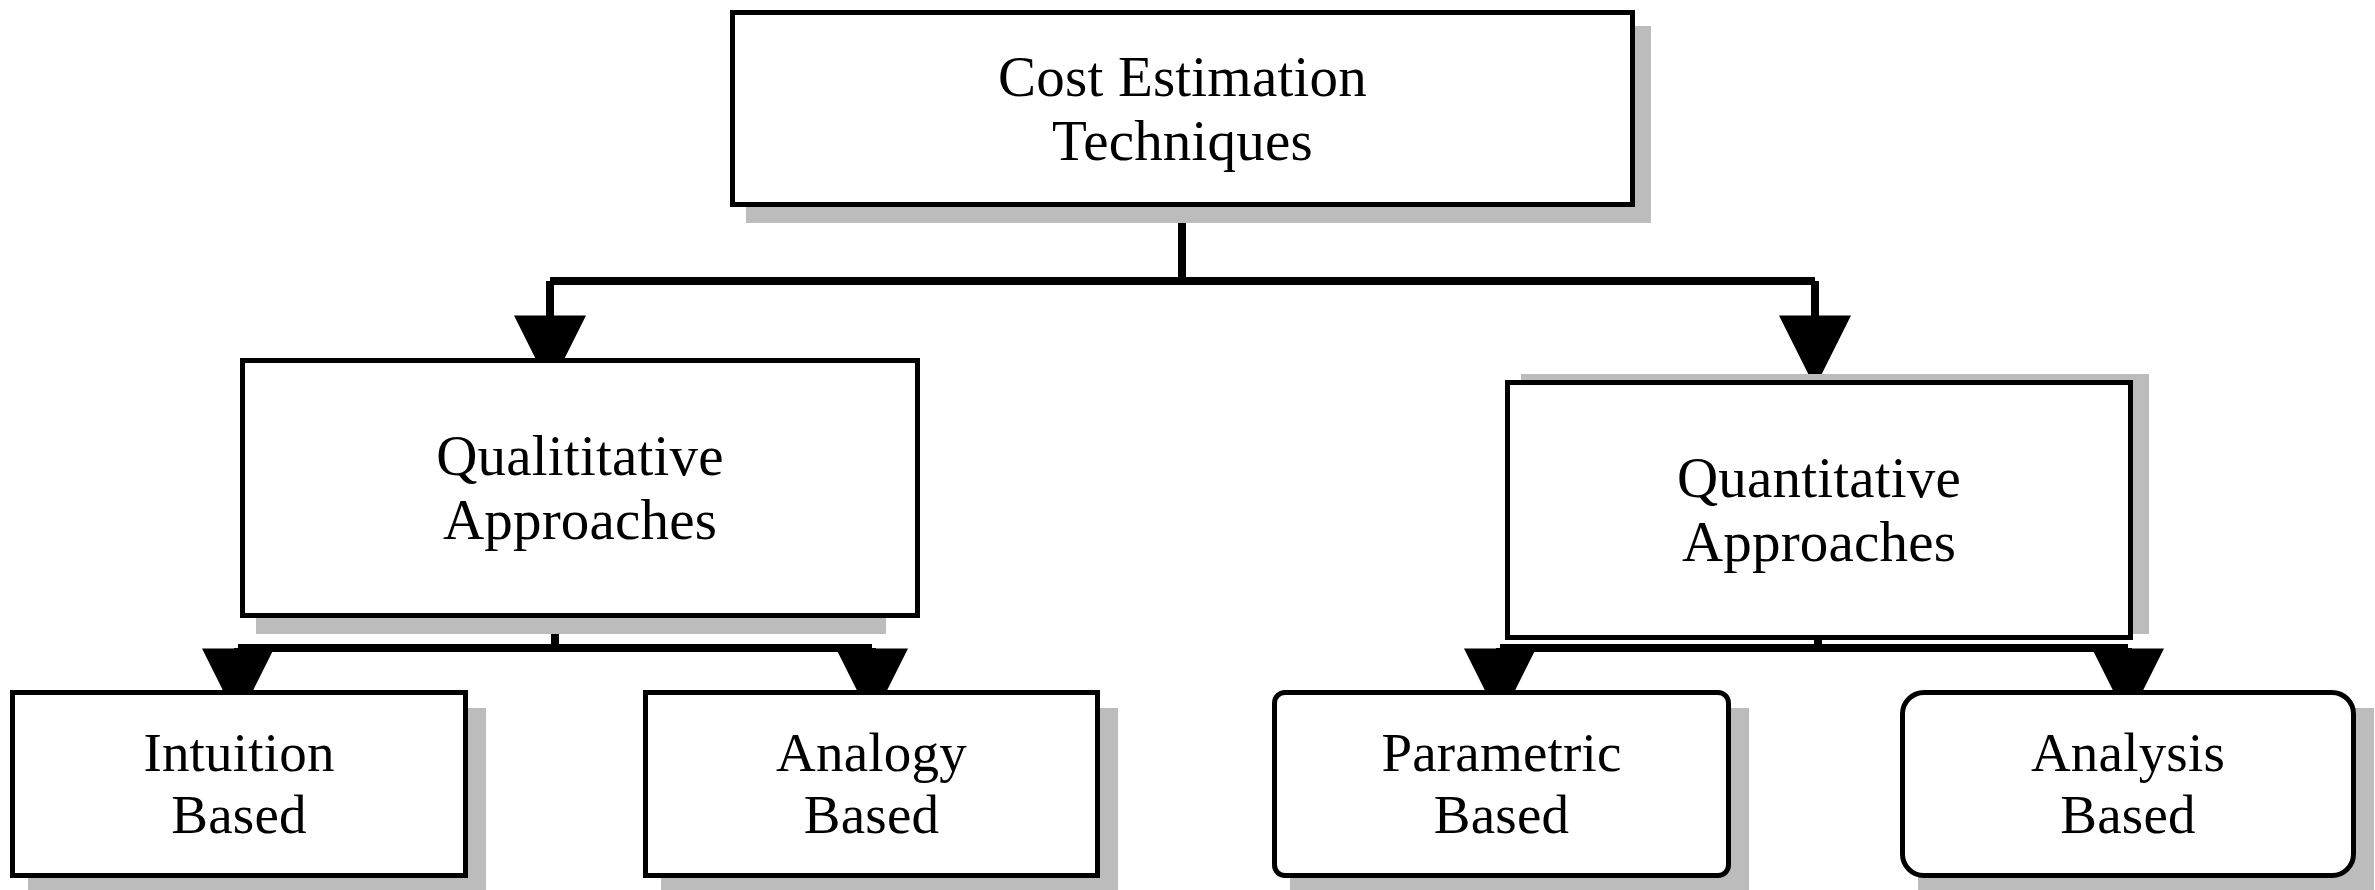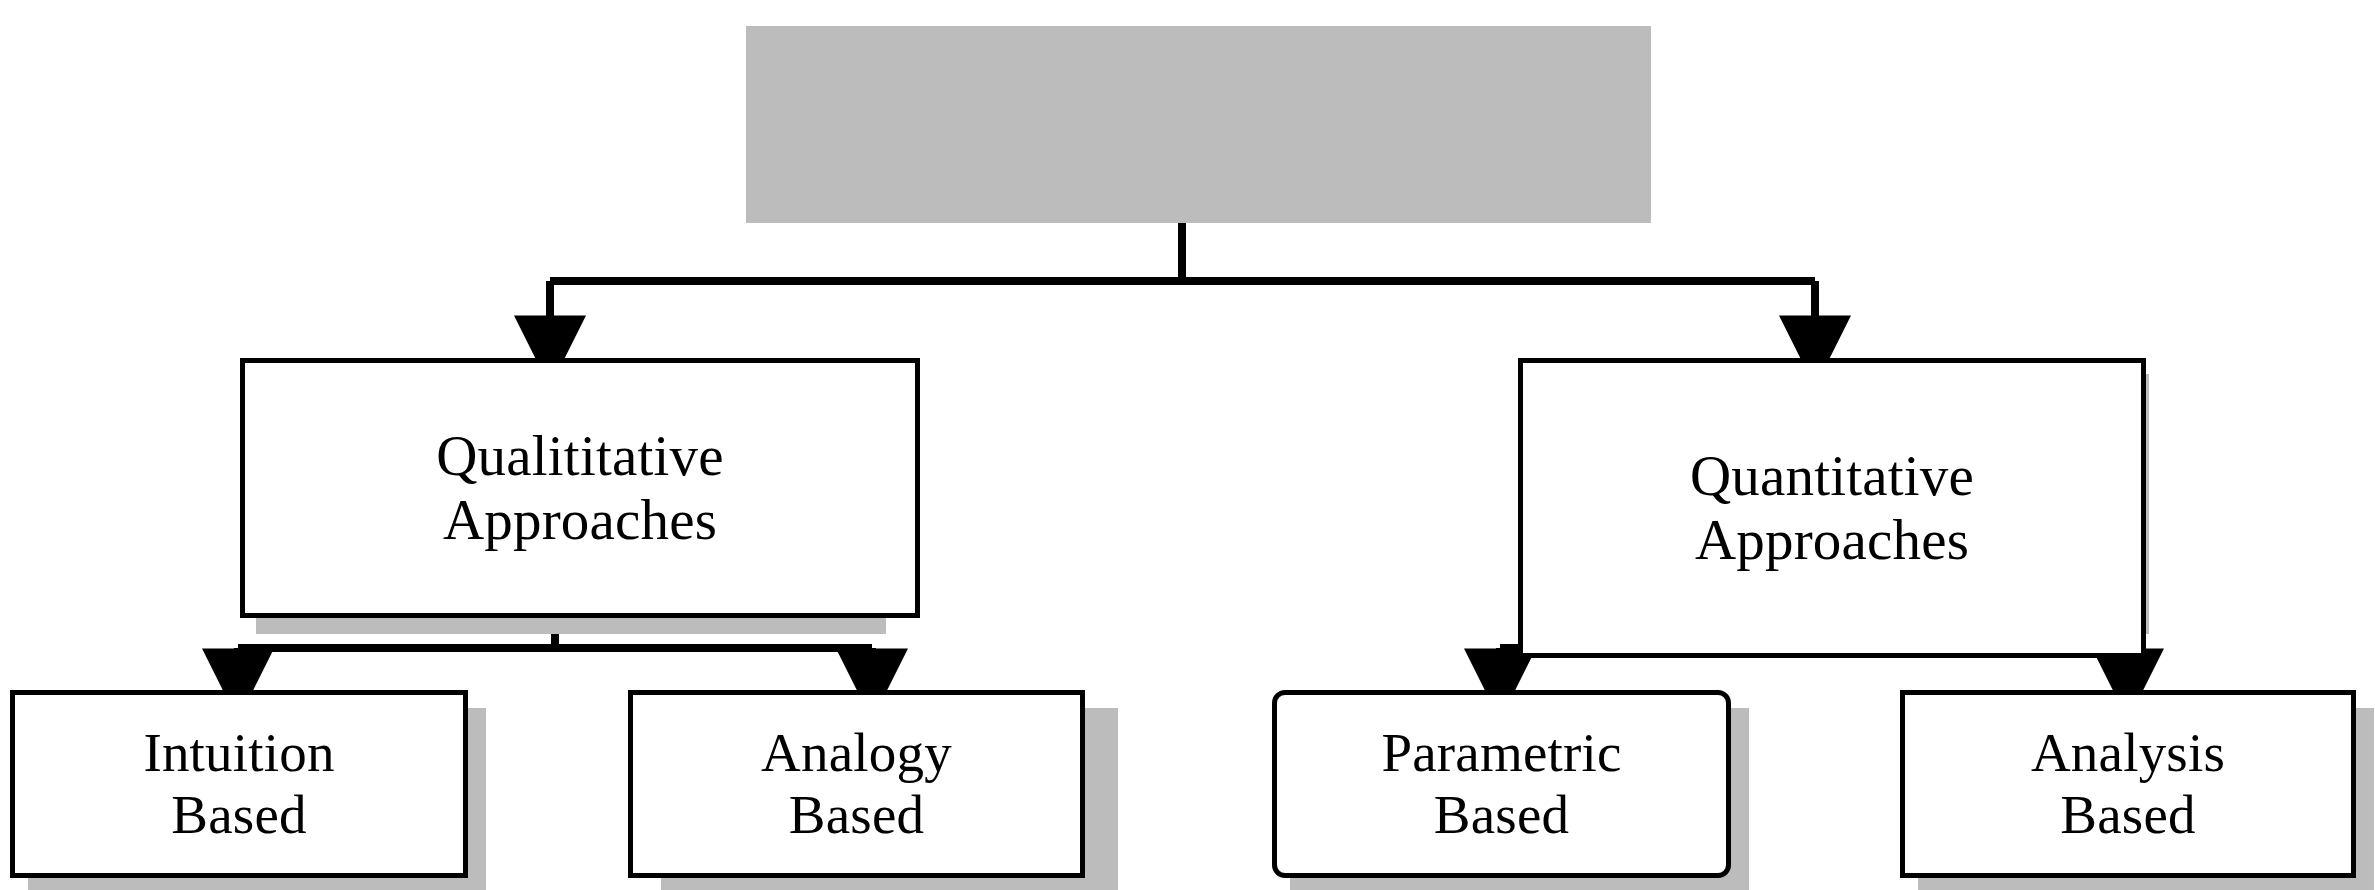--- a/index.html
+++ b/index.html
@@ -71,24 +71,23 @@
   }
   #node-qualitative .node-label { font-size: 57px; }
   #shadow-qualitative {
     left: 256px;
     top: 374px;
     width: 630px;
     height: 260px;
   }
   #node-quantitative {
     left: 1505px;
-    top: 358px;
+    top: 380px;
     width: 628px;
-    height: 300px;
-    margin-left: 13px;
+    height: 260px;
   }
   #node-quantitative .node-label { font-size: 57px; }
   #shadow-quantitative {
     left: 1521px;
     top: 374px;
     width: 628px;
     height: 260px;
   }
   
   #node-intuition {
@@ -97,21 +96,21 @@
     width: 458px;
     height: 188px;
   }
   #shadow-intuition {
     left: 28px;
     top: 708px;
     width: 458px;
     height: 188px;
   }
   #node-analogy {
-    left: 628px;
+    left: 643px;
     top: 690px;
     width: 457px;
     height: 188px;
     font-family: Liberation Serif, serif;
   }
   #shadow-analogy {
     left: 661px;
     top: 708px;
     width: 457px;
     height: 188px;
@@ -127,20 +126,21 @@
     left: 1290px;
     top: 708px;
     width: 459px;
     height: 188px;
   }
   #node-analysis {
     left: 1900px;
     top: 690px;
     width: 456px;
     height: 188px;
+    border-radius: 24px;
   }
   #shadow-analysis {
     left: 1918px;
     top: 708px;
     width: 456px;
     height: 188px;
   }
   .leaf .node-label { font-size: 55px; }
 </style>
 </head>
@@ -178,20 +178,24 @@
   </svg>
 
   <div class="node-shadow" id="shadow-root"></div>
   <div class="node-shadow" id="shadow-qualitative"></div>
   <div class="node-shadow" id="shadow-quantitative"></div>
   <div class="node-shadow" id="shadow-intuition"></div>
   <div class="node-shadow" id="shadow-analogy"></div>
   <div class="node-shadow" id="shadow-parametric"></div>
   <div class="node-shadow" id="shadow-analysis"></div>
 
+  <div class="node" id="node-root">
+    <span class="node-label">Cost Estimation
+Techniques</span>
+  </div>
 
   <div class="node" id="node-qualitative">
     <span class="node-label">Qualititative
 Approaches</span>
   </div>
 
   <div class="node" id="node-quantitative">
     <span class="node-label">Quantitative
 Approaches</span>
   </div>

